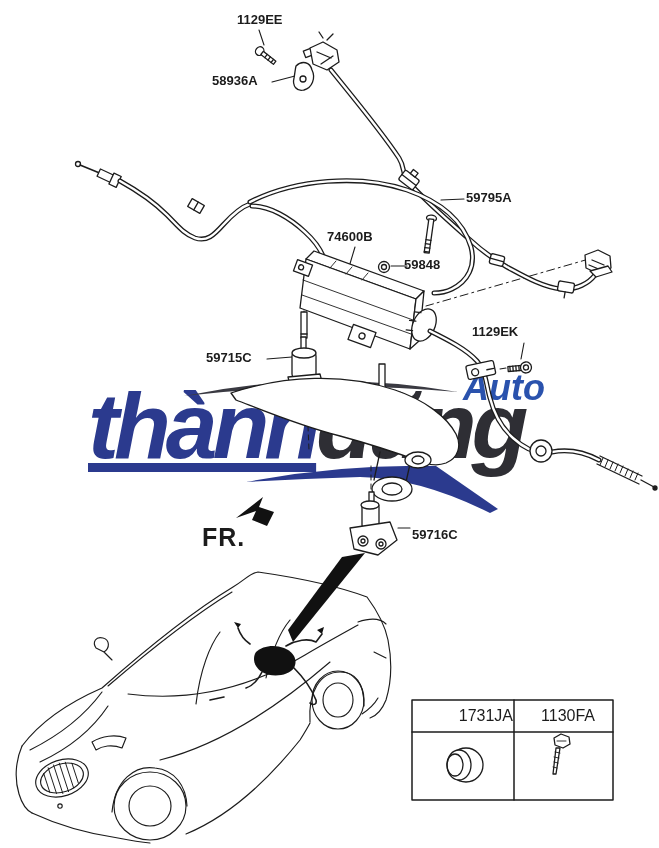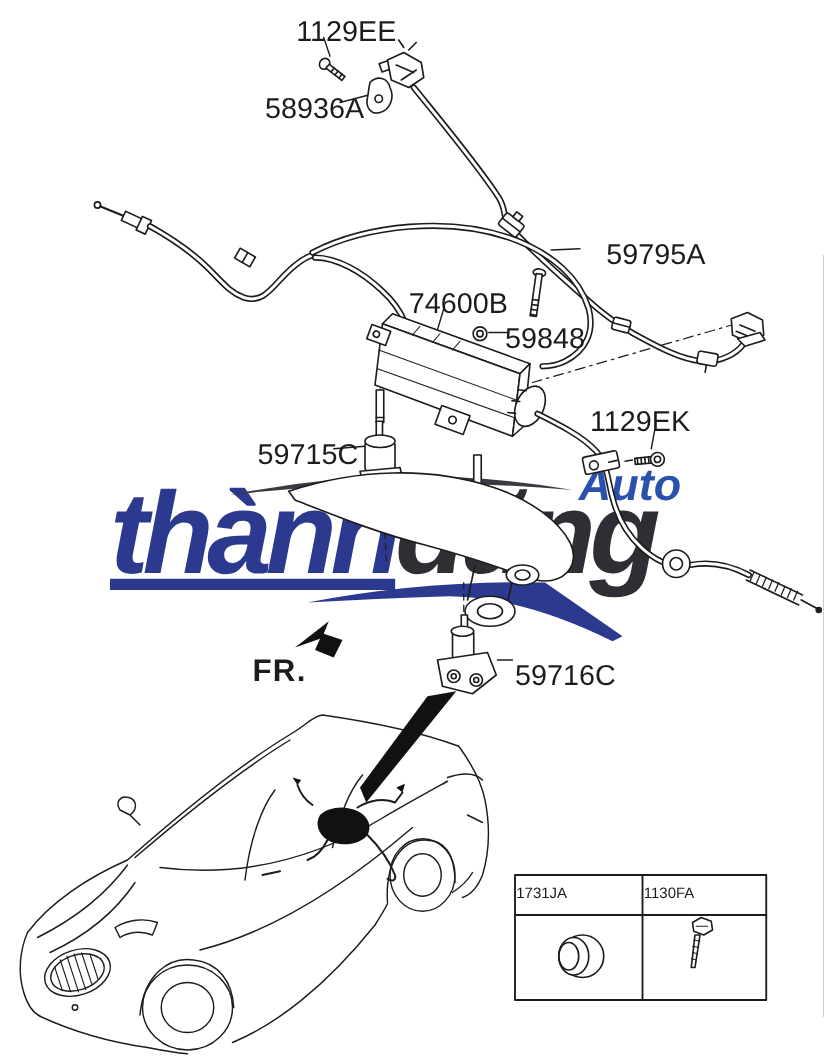--- a/index.html
+++ b/index.html
@@ -19,27 +19,27 @@
   }
   .wm .w-blue{color:var(--wm-blue);text-decoration:underline;}
   .wm .w-dark{color:var(--wm-dark);}
   .wm-accent{
     position:absolute; left:463px; top:370px; z-index:0;
     font-size:36px; font-style:italic; font-weight:bold;
     color:var(--wm-accent); letter-spacing:0px; line-height:1;text-align:center;
   }
   svg.art{position:absolute; left:0; top:0; z-index:1;}
   .lbl{
-    position:absolute; z-index:2; font-size:23px; color:var(--ink);
-    line-height:1.05; white-space:nowrap;
+    position:absolute; z-index:2; font-size:13px; color:var(--ink);
+    line-height:1.05; white-space:nowrap;font-weight:bold;
   }
   .lbl-fr{font-weight:bold; font-size:25px; letter-spacing:1px;margin-top:12px;}
   .tbl-h{
-    position:absolute; z-index:2; font-size:12px; color:var(--ink);
-    text-align:left; line-height:1;
+    position:absolute; z-index:2; font-size:16px; color:var(--ink);
+    text-align:right; line-height:1;
   }
 </style>
 </head>
 <body>
 
 <div class="stage">
 
   <div class="wm"><span class="w-blue">thành</span><span class="w-dark">dũng</span></div>
   <div class="wm-accent">Auto</div>
 
@@ -276,21 +276,21 @@
           <path d="M557,741 L566,741" stroke-width="0.9"></path>
           <path d="M556,748 L560,748 L556,774 L553,774 Z" fill="#fff"></path>
           <path d="M555,752 L560,753 M554,757 L559,758 M554,762 L558,763 M553,767 L557,768" stroke-width="0.9"></path>
         </g>
       </g>
     </g>
   </svg>
 
   <div class="lbl" style="left:237px;top:13px">1129EE</div>
   <div class="lbl" style="left:212px;top:74px">58936A</div>
-  <div class="lbl" style="left:485px;top:191px">59795A</div>
+  <div class="lbl" style="left:466px;top:191px">59795A</div>
   <div class="lbl" style="left:327px;top:230px">74600B</div>
   <div class="lbl" style="left:404px;top:258px">59848</div>
   <div class="lbl" style="left:472px;top:325px">1129EK</div>
   <div class="lbl" style="left:206px;top:351px">59715C</div>
   <div class="lbl" style="left:412px;top:528px">59716C</div>
   <div class="lbl lbl-fr" style="left:202px;top:512px">FR.</div>
 
   <div class="tbl-h" style="left:413px;top:708px;width:100px">1731JA</div>
   <div class="tbl-h" style="left:515px;top:708px;width:80px">1130FA</div>
 

